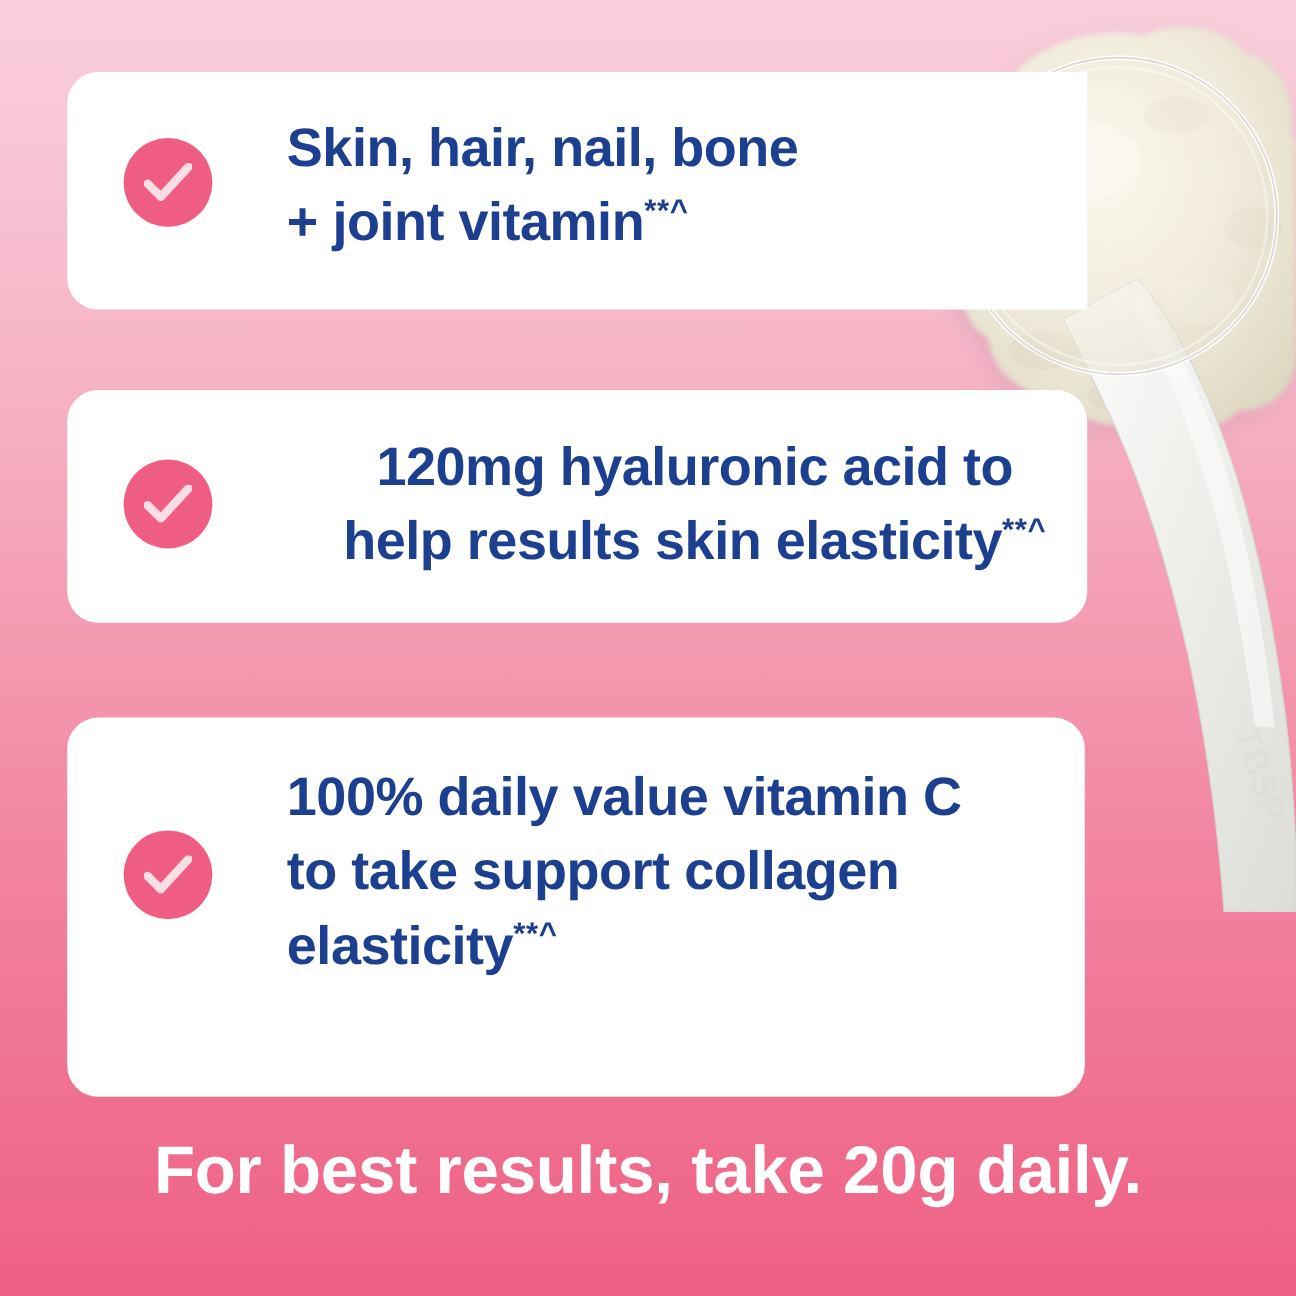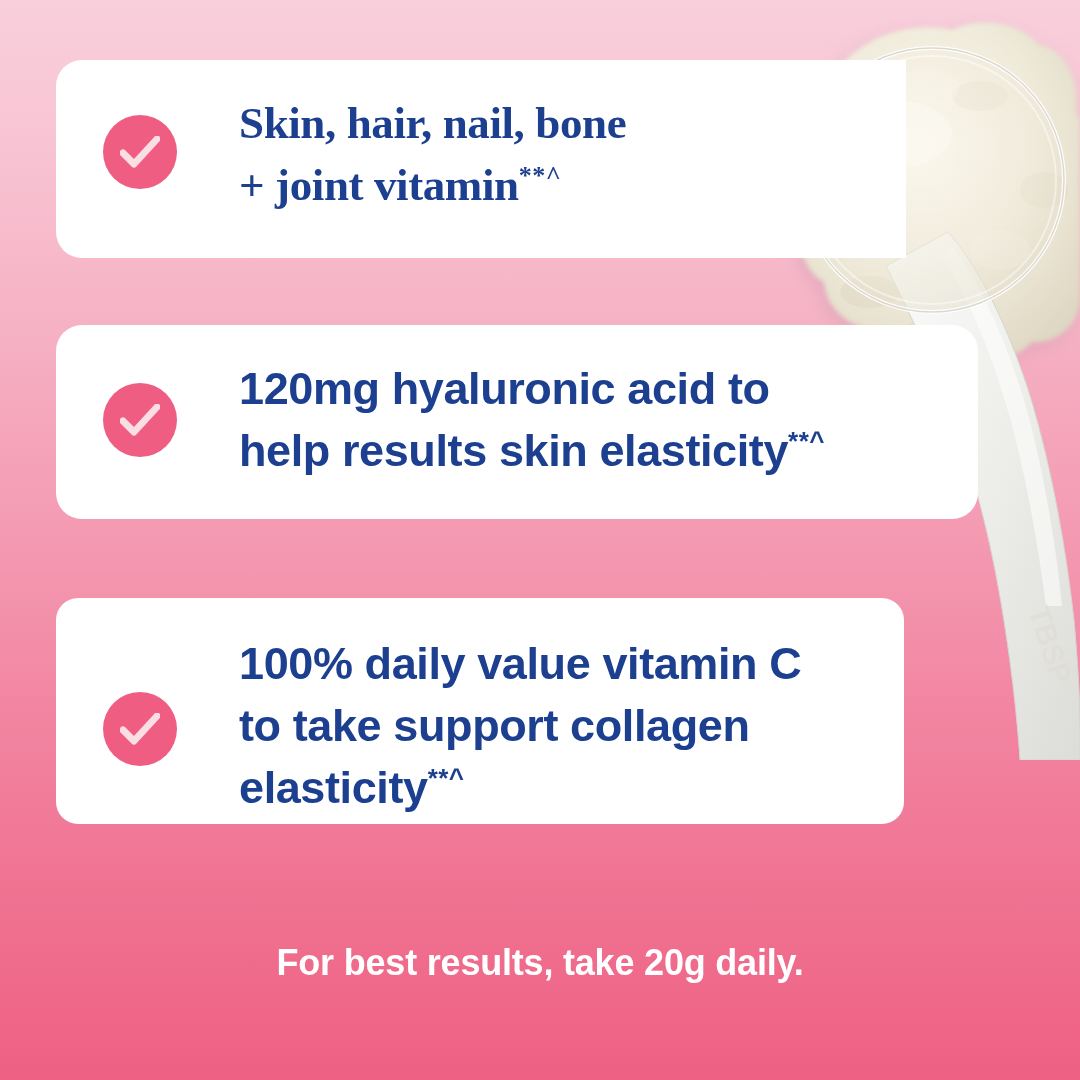--- a/index.html
+++ b/index.html
@@ -56,34 +56,33 @@
     display: flex;
     align-items: flex-start;
     padding: 0;
   }
   .card-1 {
     left: 0;
     top: 0;
     width: 850px;
     height: 198px;
     border-radius: 26px 0 0 26px;
-    font-family: Liberation Serif, serif;
   }
   .card-2 {
     left: 0;
     top: 265px;
-    width: 922px;
+    width: 850px;
     height: 194px;
+    text-align: center;
   }
   .card-3 {
     left: 0;
     top: 538px;
     width: 848px;
-    height: 226px;
-    border-radius: 22px;
+    height: 316px;
   }
 
   
   .check-badge {
     position: absolute;
     width: 74px;
     height: 74px;
     border-radius: 50%;
     background: #EF5E82;
     display: flex;
@@ -119,21 +118,21 @@
   }
 
   
   .footer-note {
     position: absolute;
     left: 0;
     right: 0;
     top: 942px;
     text-align: center;
     color: #FFFFFF;
-    font-size: 36px;
+    font-size: 56px;
     font-weight: 700;
     letter-spacing: -0.2px;
   }
 </style>
 </head>
 <body>
 
 <div class="canvas">
 
   <div class="product-photo">

